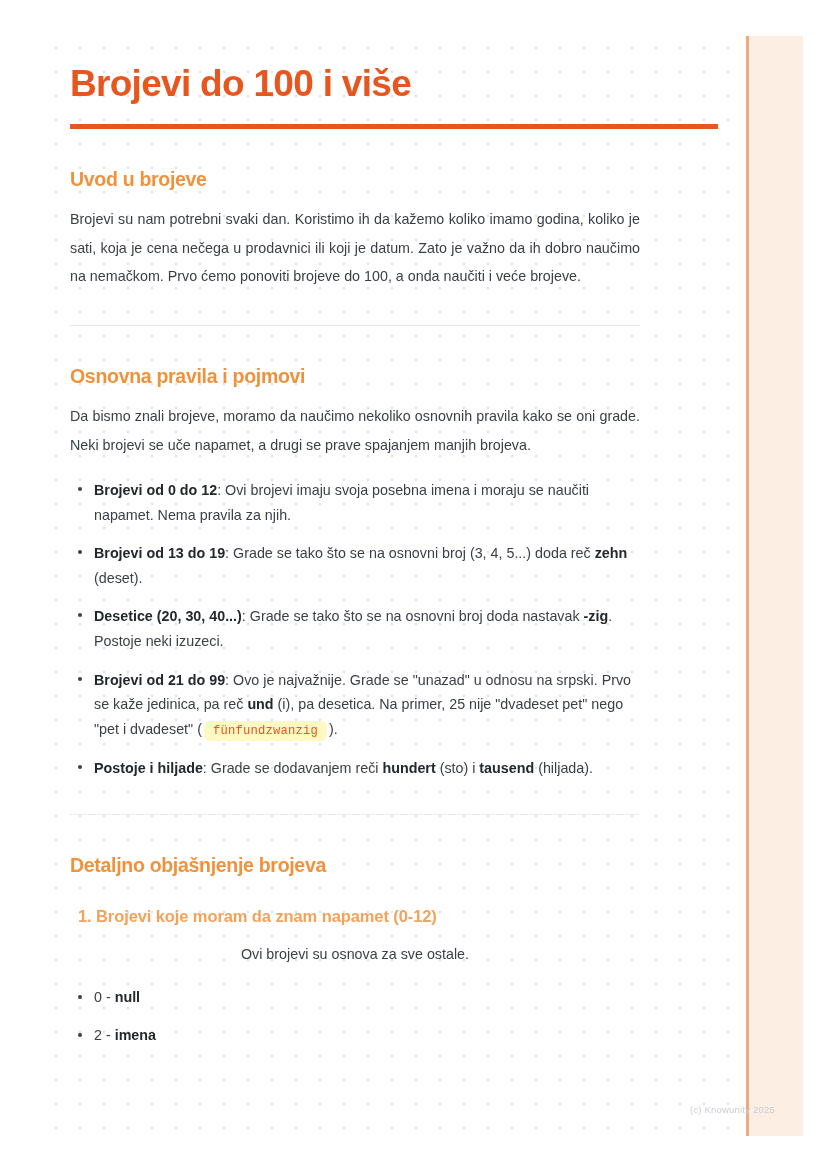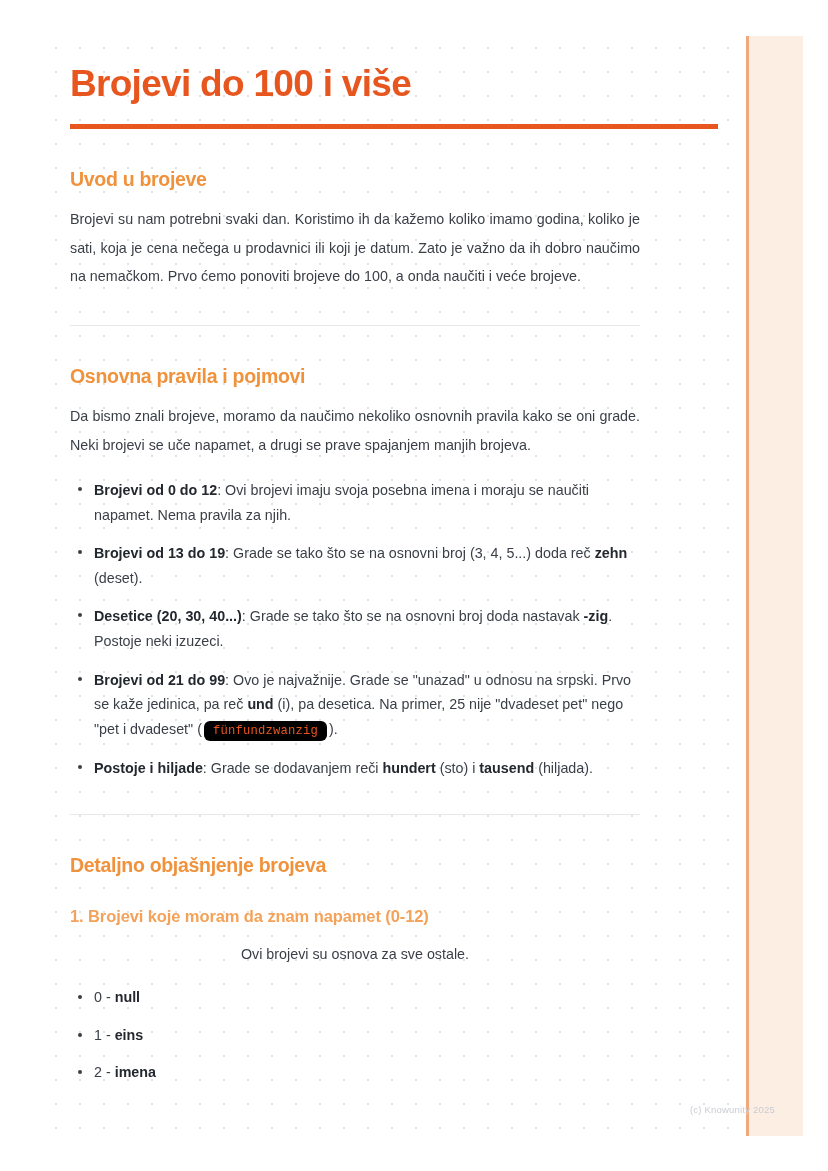--- a/index.html
+++ b/index.html
@@ -87,21 +87,21 @@
   h3.sub-title {
     font-size: 16.5px;
     font-weight: bold;
     color: #f3a košt;
     margin: 0;
   }
   h3.sub-title {
     color: #f4a259;
     font-size: 16.5px;
     font-weight: bold;
-    margin: 30px 0 0 0;
+    margin: 30px 0 0 8px;
     letter-spacing: -0.1px;
   }
 
   p.body-text {
     font-size: 14.3px;
     line-height: 2.02;
     color: #3a3f47;
     margin: 14px 0 0 0;
     text-align: justify;
     text-justify: inter-word;
@@ -165,21 +165,21 @@
     border-radius: 50%;
     background: #3a3f47;
   }
 
   b, strong { font-weight: bold; color: #23272e; }
 
   code.inline-code {
     font-family: "Liberation Mono", "DejaVu Sans Mono", monospace;
     font-size: 12.2px;
     color: #e8561f;
-    background: #000000;
+    background: #fef9c3;
     border-radius: 6px;
     padding: 3px 9px;
     margin: 0 2px;
     letter-spacing: 0.2px;
   }
 
   .footer-mark {
     position: absolute;
     left: 690px;
     top: 1104px;
@@ -233,23 +233,20 @@
 
     <h2 class="section-title">Detaljno objašnjenje brojeva</h2>
     <h3 class="sub-title">1. Brojevi koje moram da znam napamet (0-12)</h3>
     <p class="body-text no-justify">Ovi brojevi su osnova za sve ostale.</p>
 
     <ul class="simple-list">
       <li>
         <span>0 - </span><b>null</b>
       </li>
       <li>
-        <span>1 - </span><b>eins</b>
-      </li>
-      <li>
         <span>2 - </span><b>imena</b>
       </li>
     </ul>
 
   </div>
 
   <div class="footer-mark">(c) Knowunity 2025</div>
 </div>
 
 </body></html>

